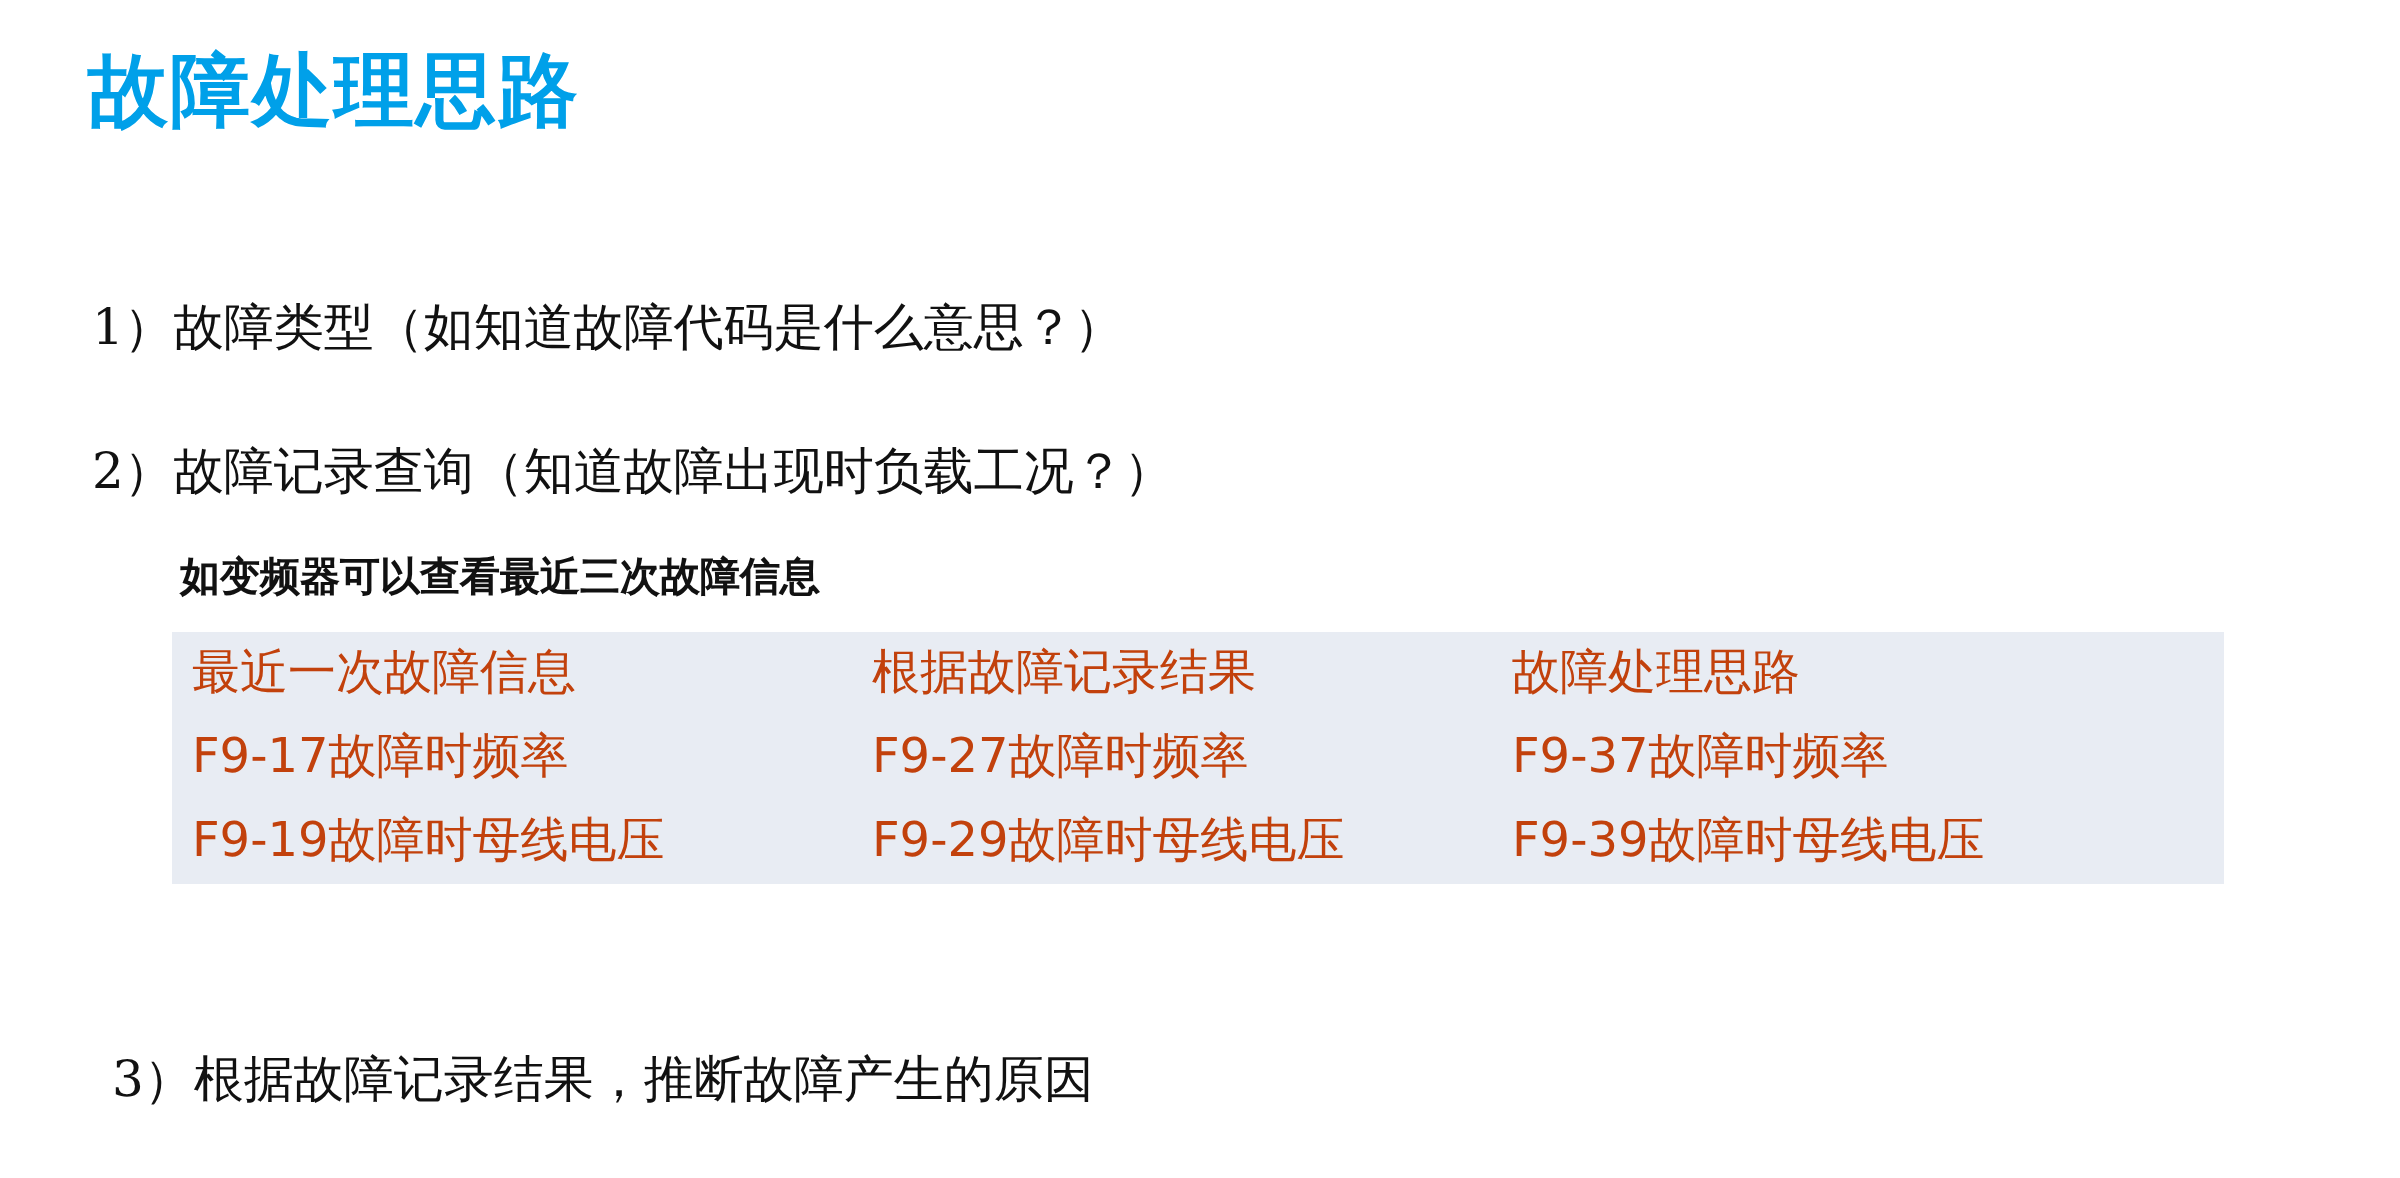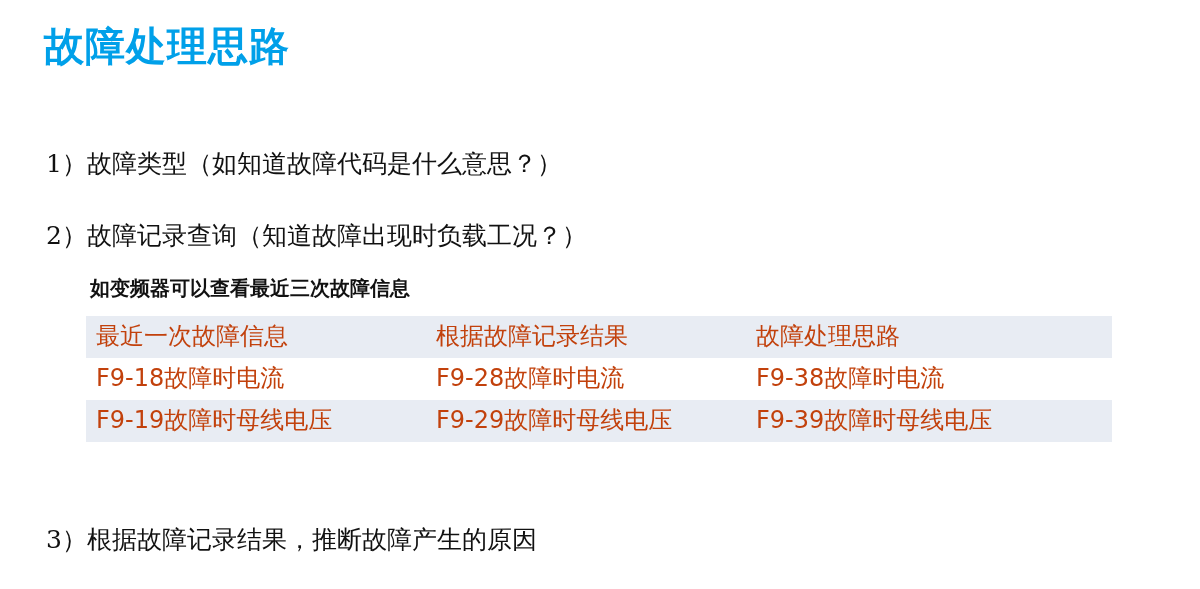--- a/index.html
+++ b/index.html
@@ -36,21 +36,21 @@
   .body-line {
     position: absolute;
     font-family: "DejaVu Serif", serif;
     font-size: 25px;
     color: #111111;
     white-space: nowrap;
     line-height: 1.3;
   }
   .line-1 { left: 46px; top: 148px; }
   .line-2 { left: 46px; top: 220px; }
-  .line-3 { left: 46px; top: 524px; }
+  .line-3 { left: 56px; top: 524px; }
 
   .sub-note {
     position: absolute;
     left: 90px;
     top: 275px;
     font-family: "DejaVu Sans", sans-serif;
     font-size: 20px;
     font-weight: bold;
     color: #111111;
     white-space: nowrap;
@@ -101,24 +101,24 @@
       <col class="c1">
         <col class="c2">
         <col class="c3">
     </colgroup>
     <tbody>
       <tr class="row-shade">
         <td>最近一次故障信息</td>
         <td>根据故障记录结果</td>
         <td>故障处理思路</td>
       </tr>
-      <tr class="row-plain">
-        <td>F9-18故障时电流</td>
-        <td>F9-28故障时电流</td>
-        <td>F9-38故障时电流</td>
+      <tr class="row-shade">
+        <td>F9-17故障时频率</td>
+        <td>F9-27故障时频率</td>
+        <td>F9-37故障时频率</td>
       </tr>
       <tr class="row-shade">
         <td>F9-19故障时母线电压</td>
         <td>F9-29故障时母线电压</td>
         <td>F9-39故障时母线电压</td>
       </tr>
     </tbody>
   </table>
 
   <div class="body-line line-3">3）根据故障记录结果，推断故障产生的原因</div>

